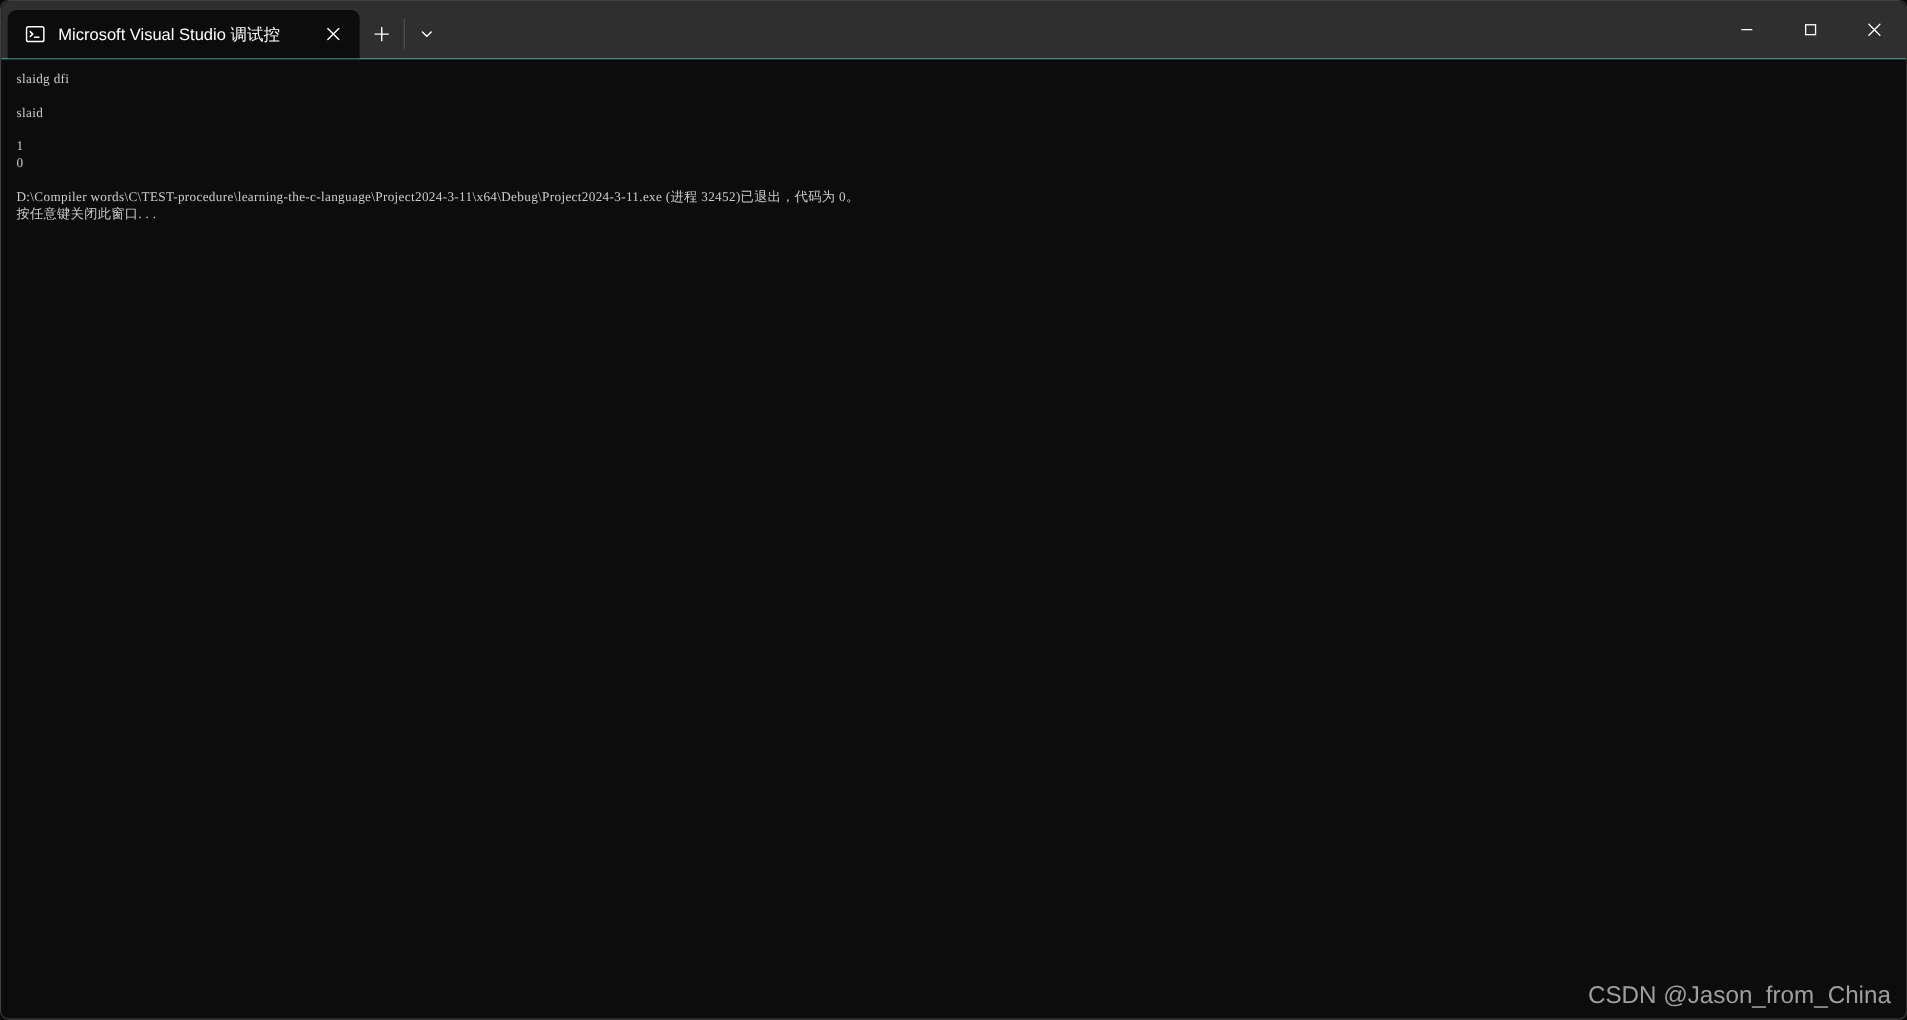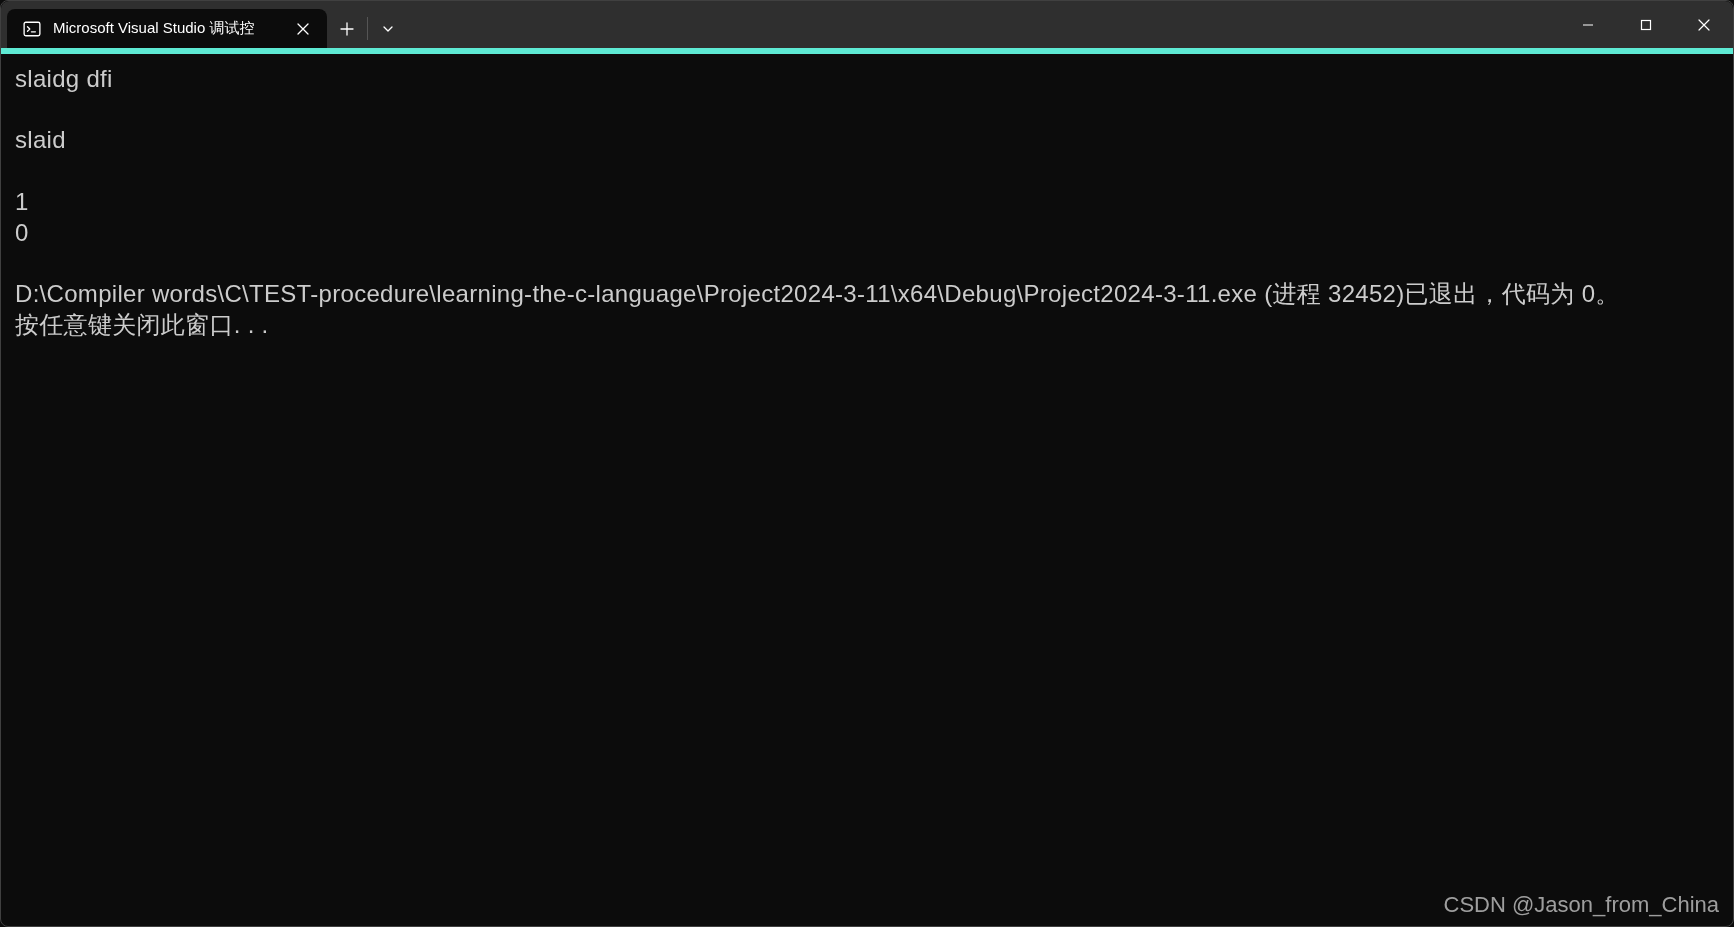--- a/index.html
+++ b/index.html
@@ -15,21 +15,21 @@
       overflow: hidden;
       border: 1px solid #404040;
       border-radius: 8px;
       position: relative;
     }
     .titlebar {
       height: 53px;
       background: #2f2f2f;
       display: flex;
       align-items: stretch;
-      border-bottom: 6px solid #5eead4;
+      border-bottom: 1px solid #5eead4;
       border-radius: 8px 8px 0 0;
     }
     .tab {
       background: #0c0c0c;
       display: flex;
       align-items: center;
       padding: 0 14px 0 16px;
       gap: 12px;
       min-width: 320px;
       max-width: 340px;
@@ -100,24 +100,24 @@
       width: 58px;
       display: flex;
       align-items: center;
       justify-content: center;
       color: #ffffff;
       cursor: pointer;
     }
     .terminal-content {
       padding: 10px 14px;
       color: #cccccc;
-      font-size: 24px;
+      font-size: 12px;
       line-height: 1.28;
       white-space: pre-wrap;
-      font-family: Liberation Sans, sans-serif;
+      font-family: Liberation Serif, serif;
       letter-spacing: 0.3px;
     }
     .watermark {
       position: absolute;
       bottom: 8px;
       right: 14px;
       color: #b8b8b8;
       font-size: 22px;
       font-family: 'Segoe UI', sans-serif;
       opacity: 0.85;

